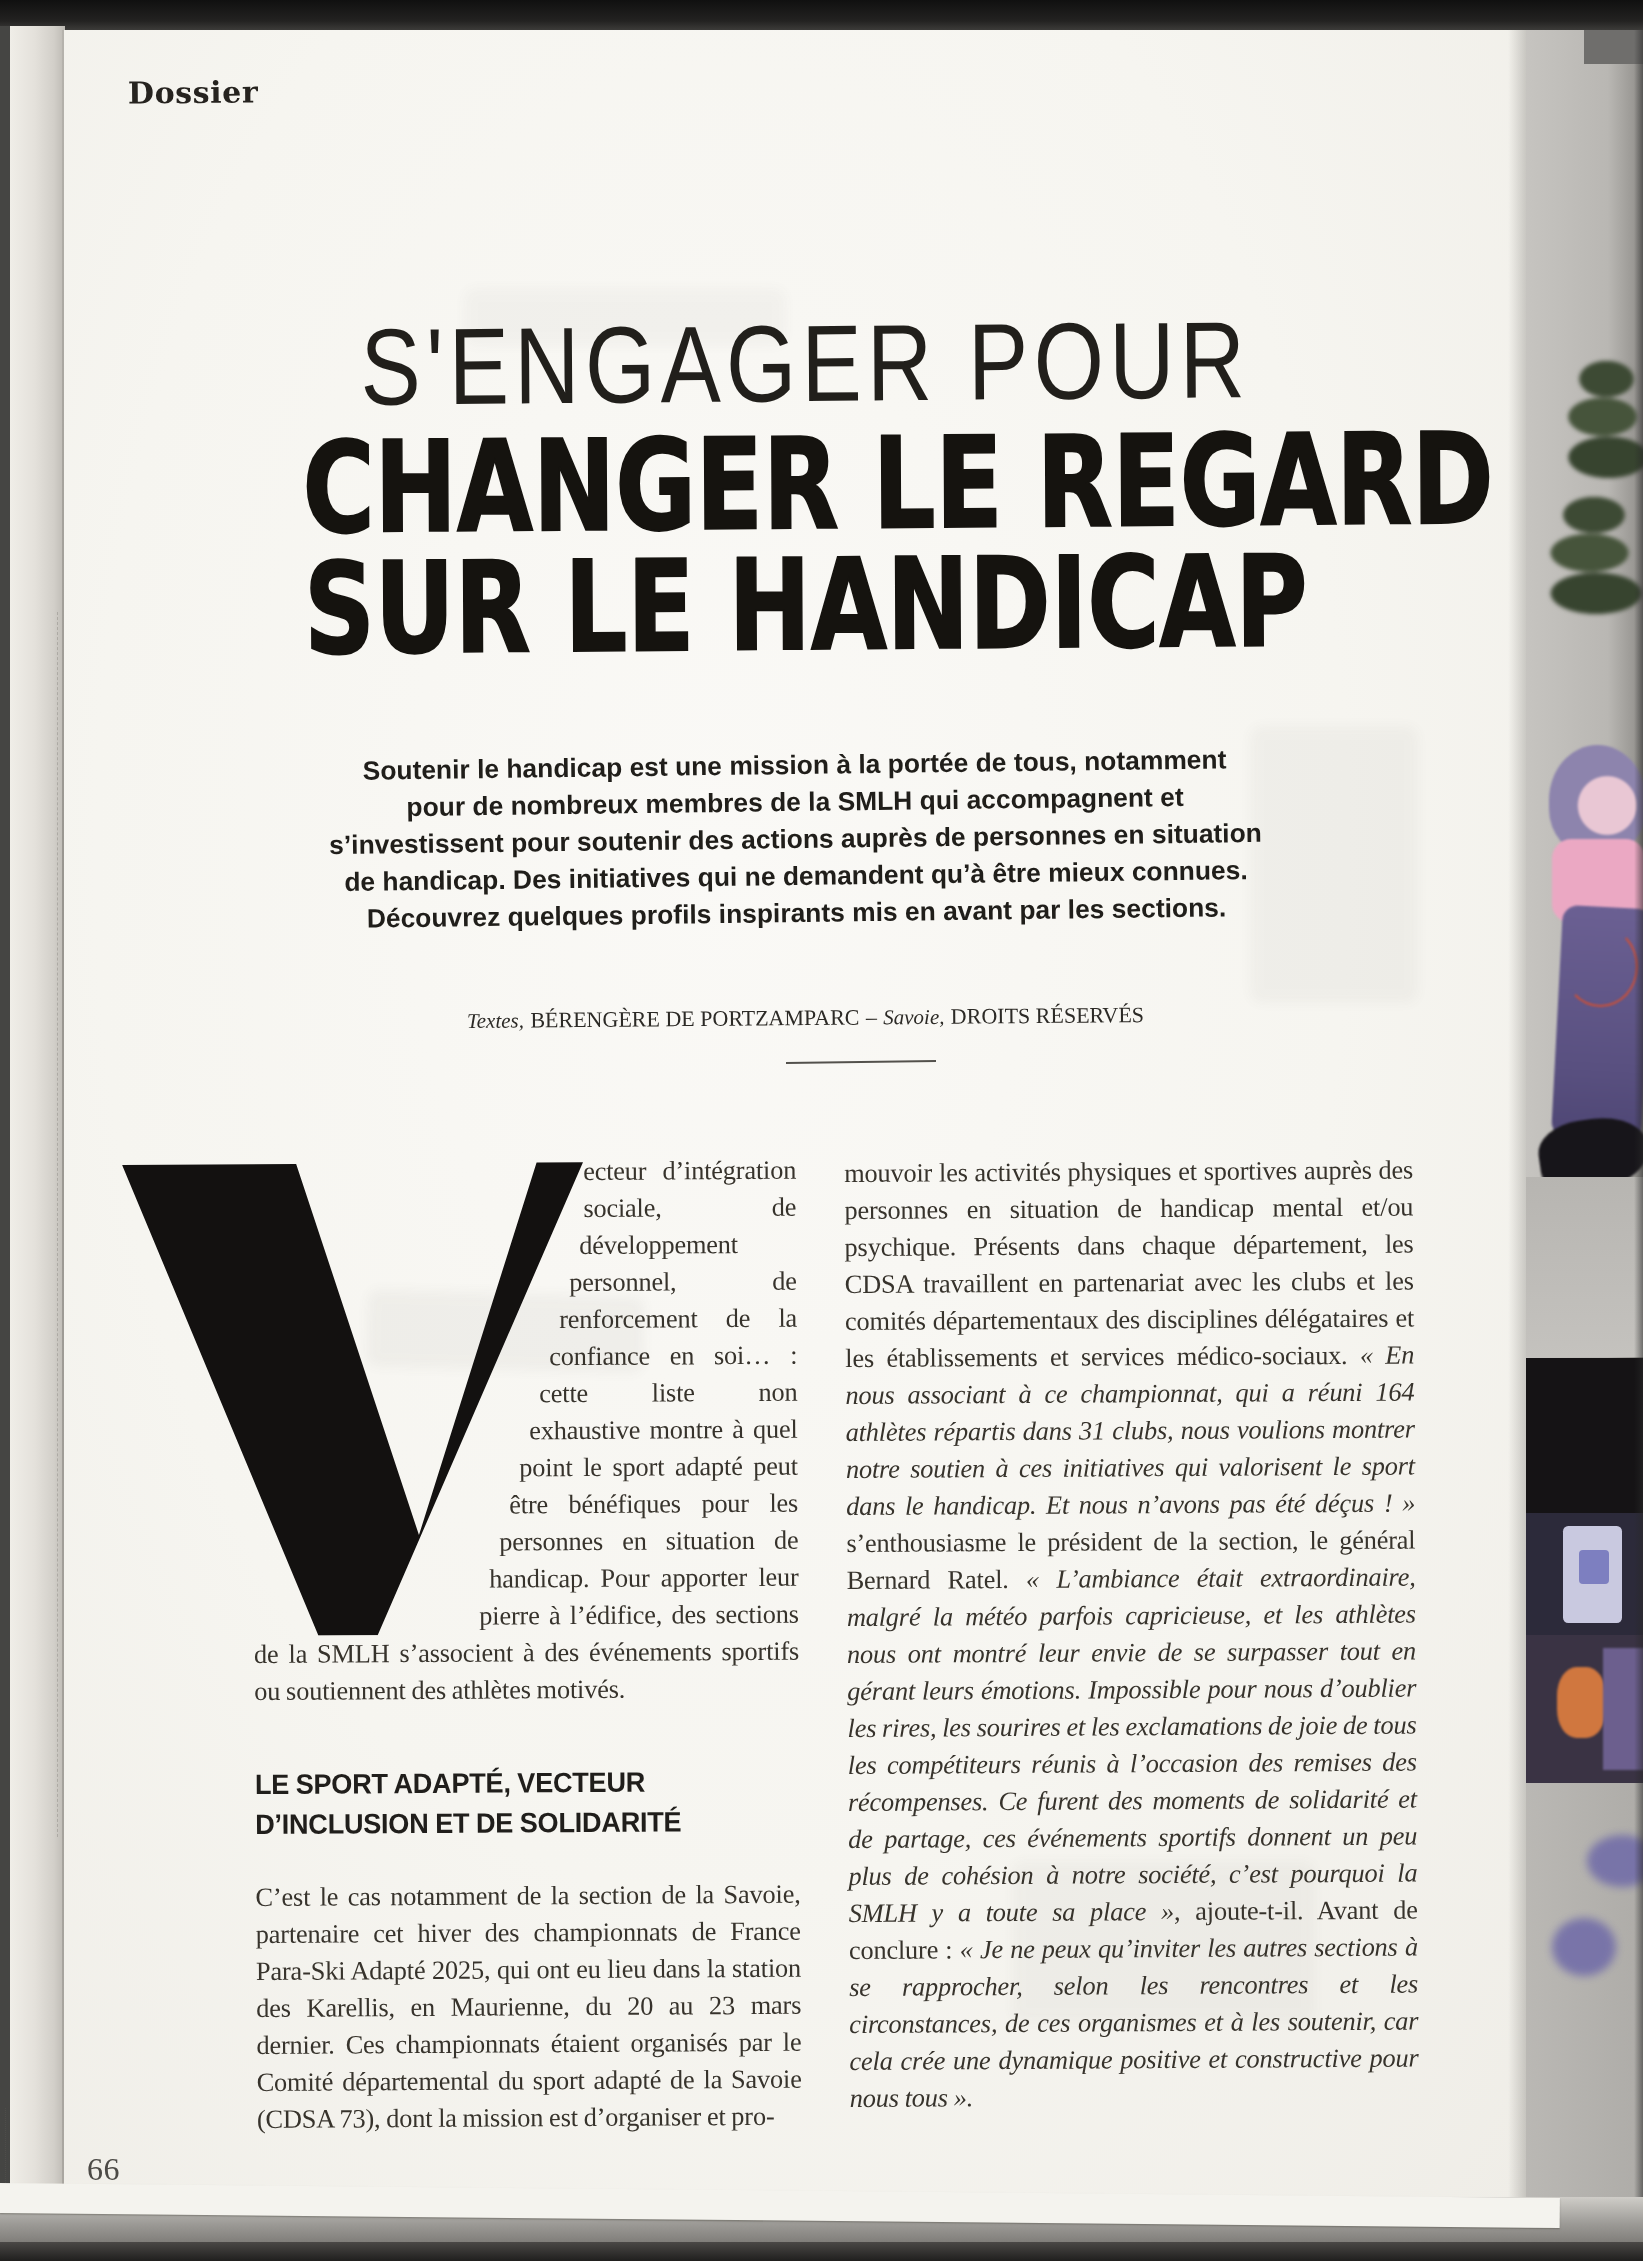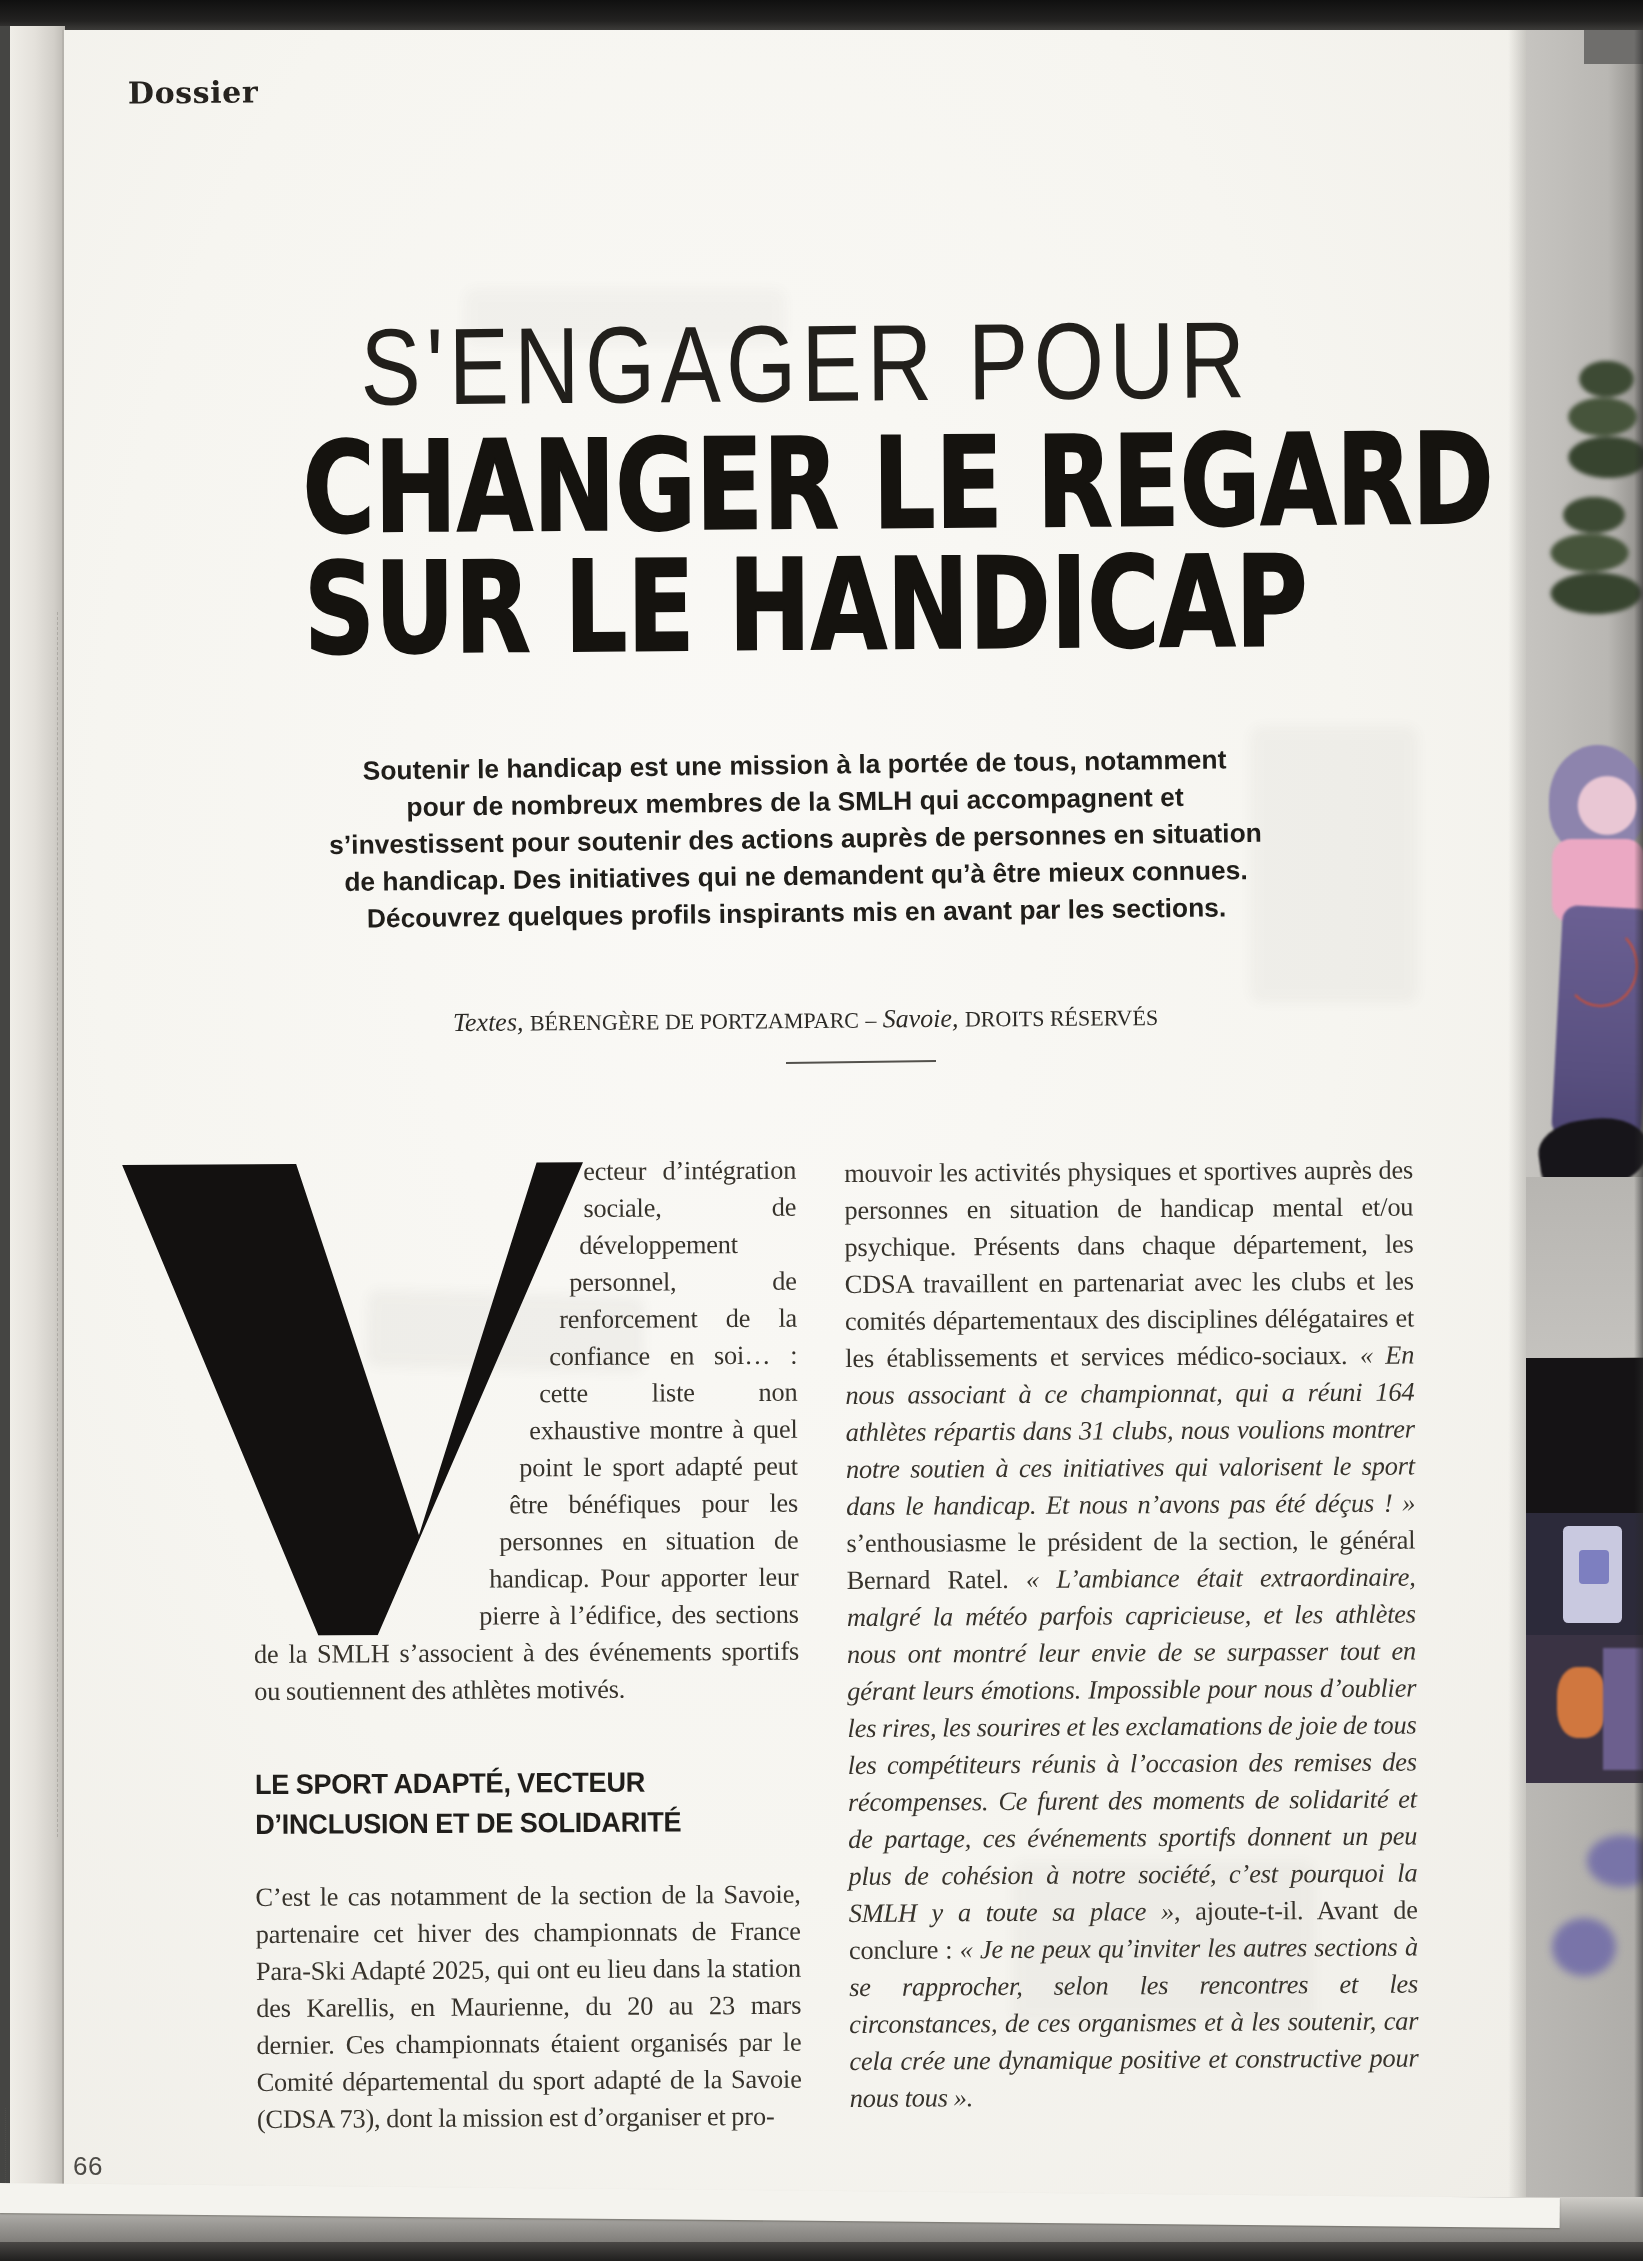--- a/index.html
+++ b/index.html
@@ -81,42 +81,42 @@
   .title-heavy{top:394px;font-family:"DejaVu Sans",sans-serif;font-weight:bold;font-size:126px;
         line-height:121px;-webkit-text-stroke:1.9px #15130f;letter-spacing:0px;
         transform:scaleX(0.78) rotate(-0.35deg);transform-origin:center;white-space:nowrap;color:#15130f;}
 
   .intro{top:717px;left:248px;width:967px;position:absolute;text-align:center;
         font-family:"Liberation Sans",sans-serif;font-weight:bold;font-size:26.4px;line-height:37px;
         color:#201e1a;transform:rotate(-0.75deg);}
 
   .byline{top:975px;font-size:22px;color:#2c2a26;font-family:"Liberation Serif",serif;
         transform:rotate(-0.5deg);white-space:nowrap;}
-  .byline .lab{font-style:italic;font-size:26px;margin-top:20px;}
+  .byline .lab{font-style:italic;font-size:21px;margin-top:20px;}
   .byline span{margin:0 3.2px;}
   .byline-rule{position:absolute;left:722px;top:1031px;width:150px;height:1.9px;background:#53514c;
         transform:rotate(-0.8deg);}
 
   .col{position:absolute;color:#37332c;font-size:26.4px;line-height:37px;text-align:justify;
         letter-spacing:-0.2px;word-spacing:-0.6px;transform:rotate(-0.35deg);transform-origin:left top;}
   .col1{left:187px;top:1125px;width:545px;}
   .col2{left:780px;top:1125px;width:569px;}
   .col p{margin:0;}
   .italic{font-style:italic;}
 
   .dropcap-float{float:left;width:461px;height:477px;margin-left:-129px;margin-top:3.9px;
         shape-outside:polygon(0 0,100% 0,60% 100%,0 100%);shape-margin:15.5px;}
   .sr{position:absolute;width:0.6px;height:0.6px;overflow:hidden;clip-path:inset(50%);}
 
   .subhead{margin:55px 0 34px 0;font-family:"Liberation Sans",sans-serif;font-weight:bold;
         font-size:28px;line-height:40px;letter-spacing:-0.3px;color:#201e1b;text-align:left;
         transform:scaleX(0.97);transform-origin:left;}
 
-  .folio{position:absolute;left:9px;top:2121px;font-family:Liberation Sans, sans-serif;
-        font-size:26px;color:#4c4a46;letter-spacing:0.6px;}
+  .folio{position:absolute;left:23px;top:2121px;font-family:Liberation Serif, serif;
+        font-size:32px;color:#4c4a46;letter-spacing:0.6px;}
 </style>
 </head>
 <body>
 
 <div class="scan">
 
   <div class="top-bar"></div>
   <div class="left-dark-strip"></div>
   <div class="left-stack"></div>
   <div class="crease-line"></div>

